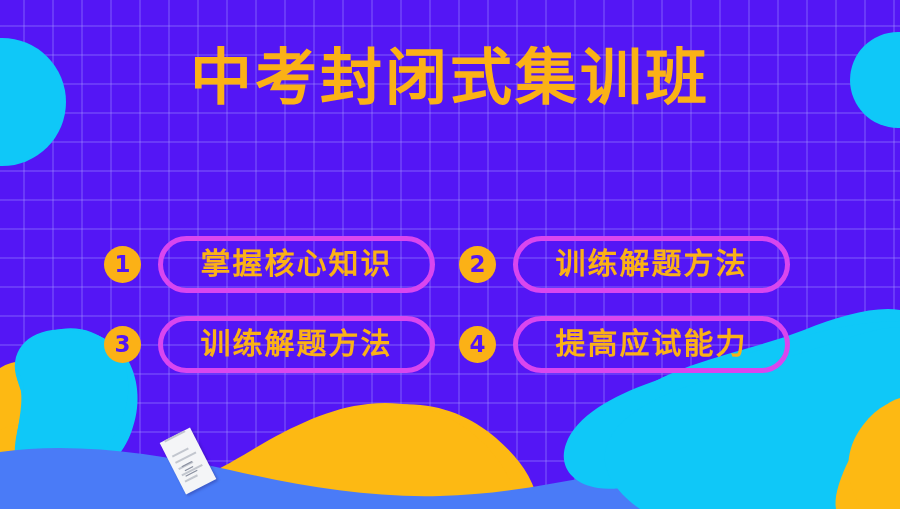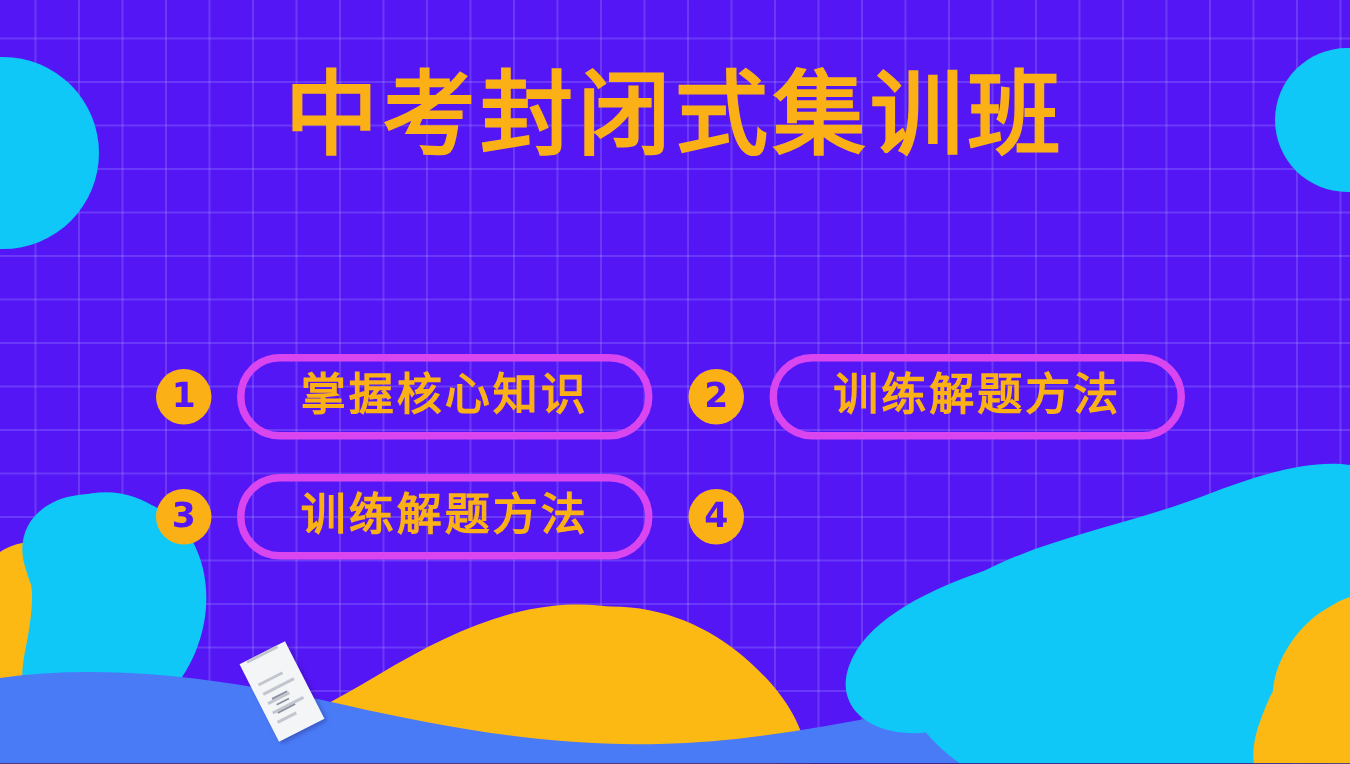--- a/index.html
+++ b/index.html
@@ -256,17 +256,20 @@
 
       <div class="feature-item">
         <div class="num-badge">3</div>
         <div class="pill">
           <span class="pill-label">训练解题方法</span>
         </div>
       </div>
 
       <div class="feature-item">
         <div class="num-badge">4</div>
+        <div class="pill">
+          <span class="pill-label">提高应试能力</span>
+        </div>
       </div>
 
     </div>
   </div>
 </div>
 
 </body></html>

